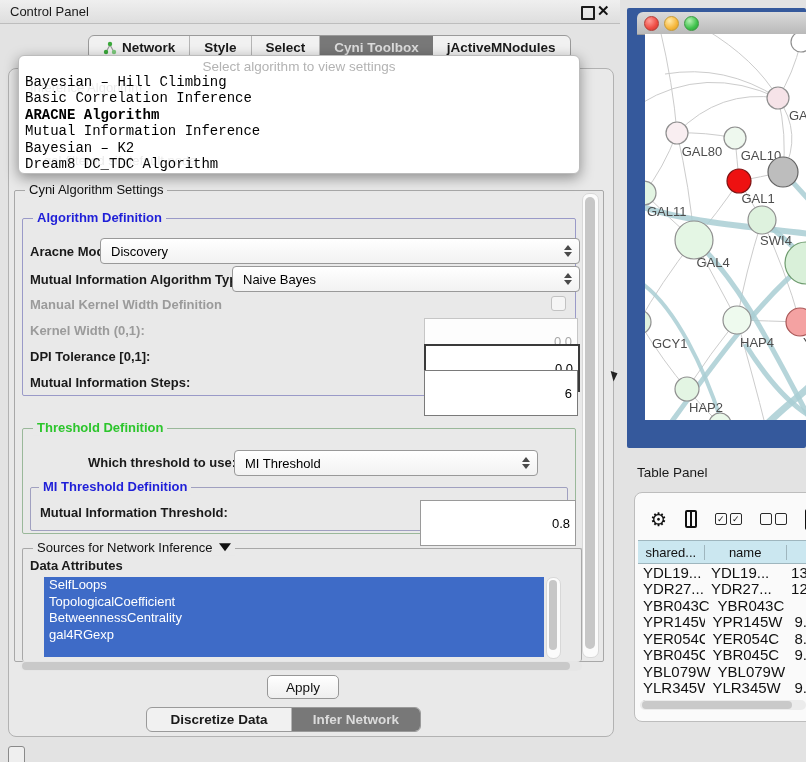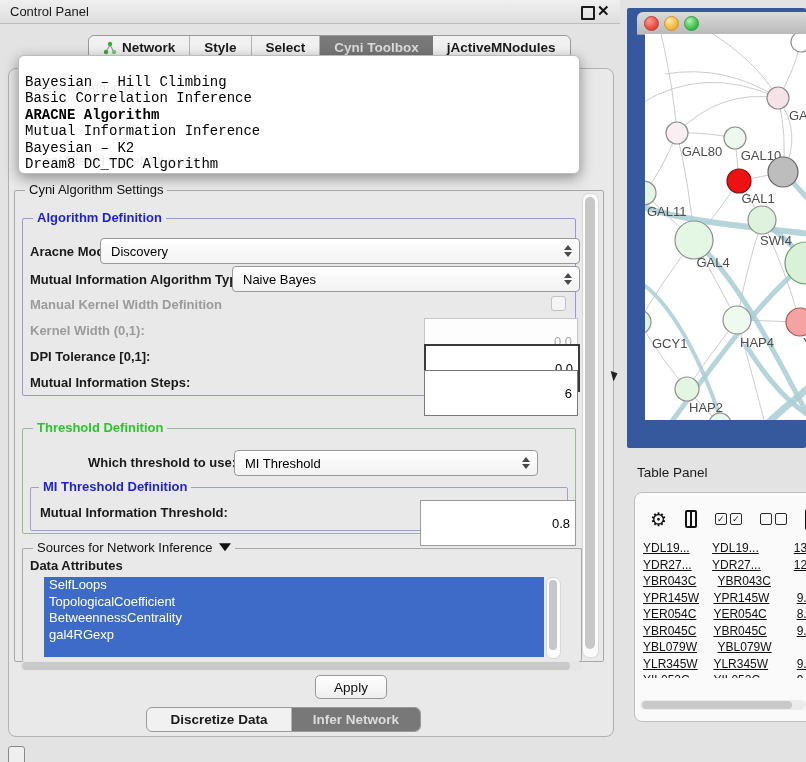--- a/index.html
+++ b/index.html
@@ -57,21 +57,21 @@
 
   .attr-block{background:#3e6bc7;}
   .attr-row{color:#fff;font-size:13px;line-height:16.5px;padding-left:5px;white-space:nowrap;}
 
   .vscroll{background:#fbfbfb;border:1px solid #d8d8d8;border-radius:7px;}
   .vthumb{background:#c7c7c7;border-radius:6px;}
   .hscroll{background:#e6e6e6;border-radius:5px;}
   .hthumb{background:#c9c9c9;border-radius:5px;}
 
   .apply-btn{left:267px;top:675px;width:70px;height:22px;background:linear-gradient(#ffffff,#eeeeee);
-             border:1px solid #979797;border-radius:5px;font-size:13.5px;display:flex;align-items:center;justify-content:center;margin-left:48px;}
+             border:1px solid #979797;border-radius:5px;font-size:13.5px;display:flex;align-items:center;justify-content:center;}
 
   .bottom-tabbar{left:146px;top:707px;height:23px;display:flex;background:#f1f1f1;border:1px solid #9a9a9a;
                  border-radius:6px;overflow:hidden;font-size:13.5px;font-weight:600;}
 
   .corner-icon{left:8px;top:746px;width:15px;height:18px;border:1px solid #8a8a8a;border-radius:3px;background:#efefef;}
 
   
   .net-frame{left:627px;top:8px;width:179px;height:440px;background:#35599c;border-radius:2px;}
   .net-titlebar{left:637px;top:12px;width:169px;height:22px;background:linear-gradient(#dadada,#b9b9b9);
                 border-radius:6px 0 0 0;border-bottom:1px solid #9a9a9a;}
@@ -87,21 +87,21 @@
   .tp-toolbar{left:640px;top:505px;width:166px;height:28px;display:flex;align-items:center;gap:18px;padding-left:10px;}
   .gear{font-size:19px;color:#111;line-height:1;}
   .split-icon{width:15px;height:14px;border:2px solid #111;border-radius:2px;position:relative;}
   .split-icon::after{content:"";position:absolute;left:50%;top:0;bottom:0;width:2px;background:#111;transform:translateX(-50%);}
   .cb-pair{display:flex;gap:3px;}
   .cb{width:10px;height:10px;border:1.5px solid #2a2a2a;border-radius:2px;font-size:9px;line-height:10px;text-align:center;color:#111;}
   .page-icon{width:14px;height:17px;border:2px solid #111;border-radius:2px 5px 2px 2px;}
   .ttable{left:638px;top:540px;width:168px;}
   .thead{display:flex;height:22px;background:#cbe7f0;border-top:1px solid #9fb6be;border-bottom:1px solid #9fb6be;font-size:13px;align-items:center;}
   .th{text-align:center;border-right:1px solid #9fb6be;overflow:hidden;white-space:nowrap;}
-  .tbody{height:138px;overflow:hidden;font-size:12px;text-decoration:underline;}
+  .tbody{height:138px;overflow:hidden;font-size:15px;}
   .trow{display:flex;height:16.5px;align-items:center;white-space:nowrap;}
   .c1{width:68px;padding-left:5px;overflow:hidden;}
   .c2{width:84px;padding-left:7px;overflow:hidden;}
   .c3{padding-left:5px;overflow:hidden;}
 
   .cursor-arrow{left:612px;top:370px;width:0;height:0;border-left:6px solid #222;border-top:4px solid transparent;border-bottom:7px solid transparent;transform:rotate(-15deg);}
 </style>
 </head>
 <body>
 
@@ -212,20 +212,21 @@
 
   <div class="abs hscroll" style="left:20px;top:661px;width:562px;height:10px;">
     <div class="hthumb" style="position:absolute;left:2px;top:1px;width:548px;height:8px;"></div>
   </div>
 
   <div class="abs vscroll" style="left:582px;top:193px;width:15px;height:463px;">
     <div class="vthumb" style="position:absolute;left:2px;top:3px;width:10px;height:452px;"></div>
   </div>
 
   <div class="abs popup">
+    <div class="popup-header">Select algorithm to view settings</div>
     <div class="algo-list">
 
     <div class="algo-item">Bayesian – Hill Climbing</div>
         <div class="algo-item">Basic Correlation Inference</div>
         <div class="algo-item selected">ARACNE Algorithm</div>
         <div class="algo-item">Mutual Information Inference</div>
         <div class="algo-item">Bayesian – K2</div>
         <div class="algo-item">Dream8 DC_TDC Algorithm</div>
       </div>
   </div>
@@ -321,20 +322,25 @@
         <span class="cb">✓</span>
         <span class="cb">✓</span>
       </span>
     <span class="cb-pair">
         <span class="cb"></span>
         <span class="cb"></span>
       </span>
     <span class="page-icon"></span>
   </div>
   <div class="abs ttable">
+    <div class="thead">
+      <div class="th" style="width:68px;">shared...</div>
+      <div class="th" style="width:84px;">name</div>
+      <div class="th" style="width:20px;border-right:none;"></div>
+    </div>
     <div class="tbody">
 
     <div class="trow">
           <span class="c1">YDL19...</span>
           <span class="c2">YDL19...</span>
           <span class="c3">13</span>
         </div>
         <div class="trow">
           <span class="c1">YDR27...</span>
           <span class="c2">YDR27...</span>

